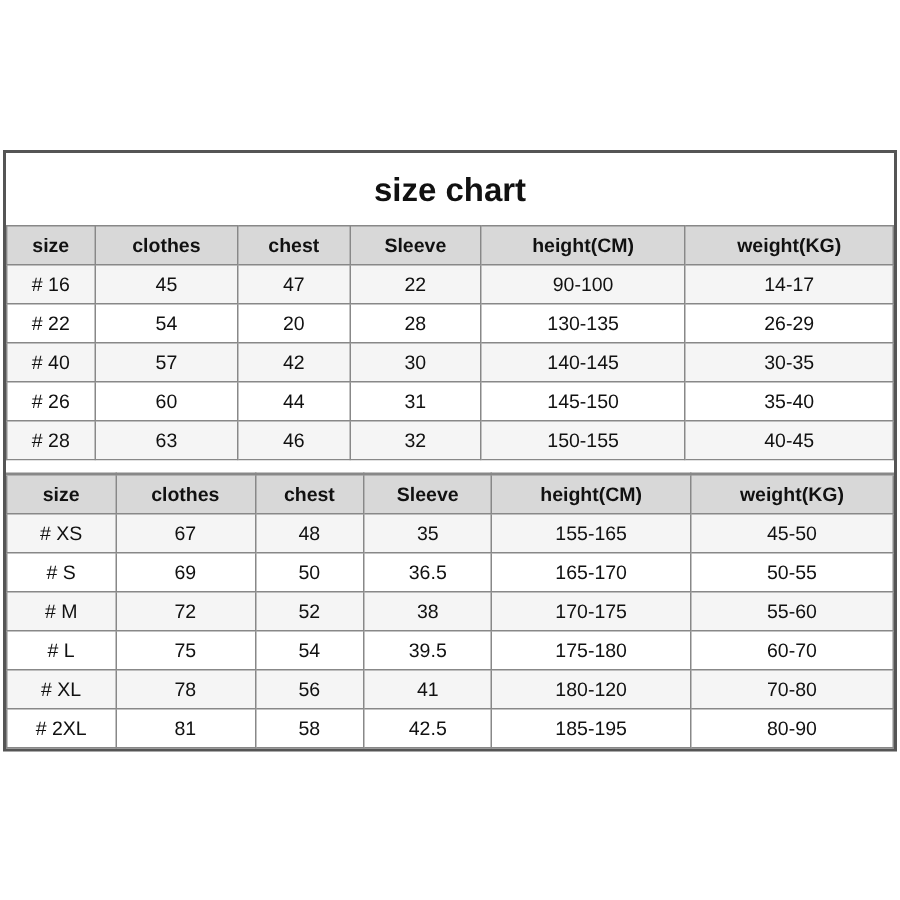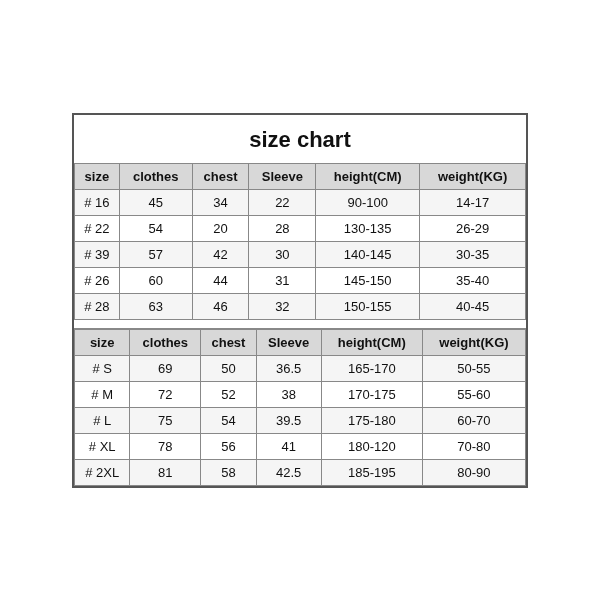--- a/index.html
+++ b/index.html
@@ -6,21 +6,21 @@
     body {
       width: 600px;
       height: 600px;
       background: #fff;
       display: flex;
       align-items: center;
       justify-content: center;
       font-family: Arial, sans-serif;
     }
     .container {
-      width: 456px;
+      width: 596px;
       border: 2px solid #555;
       background: #fff;
     }
     .title {
       text-align: center;
       font-size: 22px;
       font-weight: bold;
       padding: 12px 0 10px 0;
       background: #fff;
       color: #111;
@@ -74,35 +74,35 @@
           <th>Sleeve</th>
           <th>height(CM)</th>
           <th>weight(KG)</th>
         </tr>
     </thead>
     <tbody>
 
     <tr>
           <td># 16</td>
           <td>45</td>
-          <td>34</td>
+          <td>47</td>
           <td>22</td>
           <td>90-100</td>
           <td>14-17</td>
         </tr>
         <tr>
           <td># 22</td>
           <td>54</td>
           <td>20</td>
           <td>28</td>
           <td>130-135</td>
           <td>26-29</td>
         </tr>
         <tr>
-          <td># 39</td>
+          <td># 40</td>
           <td>57</td>
           <td>42</td>
           <td>30</td>
           <td>140-145</td>
           <td>30-35</td>
         </tr>
         <tr>
           <td># 26</td>
           <td>60</td>
           <td>44</td>
@@ -130,20 +130,28 @@
       <th>size</th>
           <th>clothes</th>
           <th>chest</th>
           <th>Sleeve</th>
           <th>height(CM)</th>
           <th>weight(KG)</th>
         </tr>
     </thead>
     <tbody>
 
+    <tr>
+          <td># XS</td>
+          <td>67</td>
+          <td>48</td>
+          <td>35</td>
+          <td>155-165</td>
+          <td>45-50</td>
+        </tr>
         <tr>
           <td># S</td>
           <td>69</td>
           <td>50</td>
           <td>36.5</td>
           <td>165-170</td>
           <td>50-55</td>
         </tr>
         <tr>
           <td># M</td>

